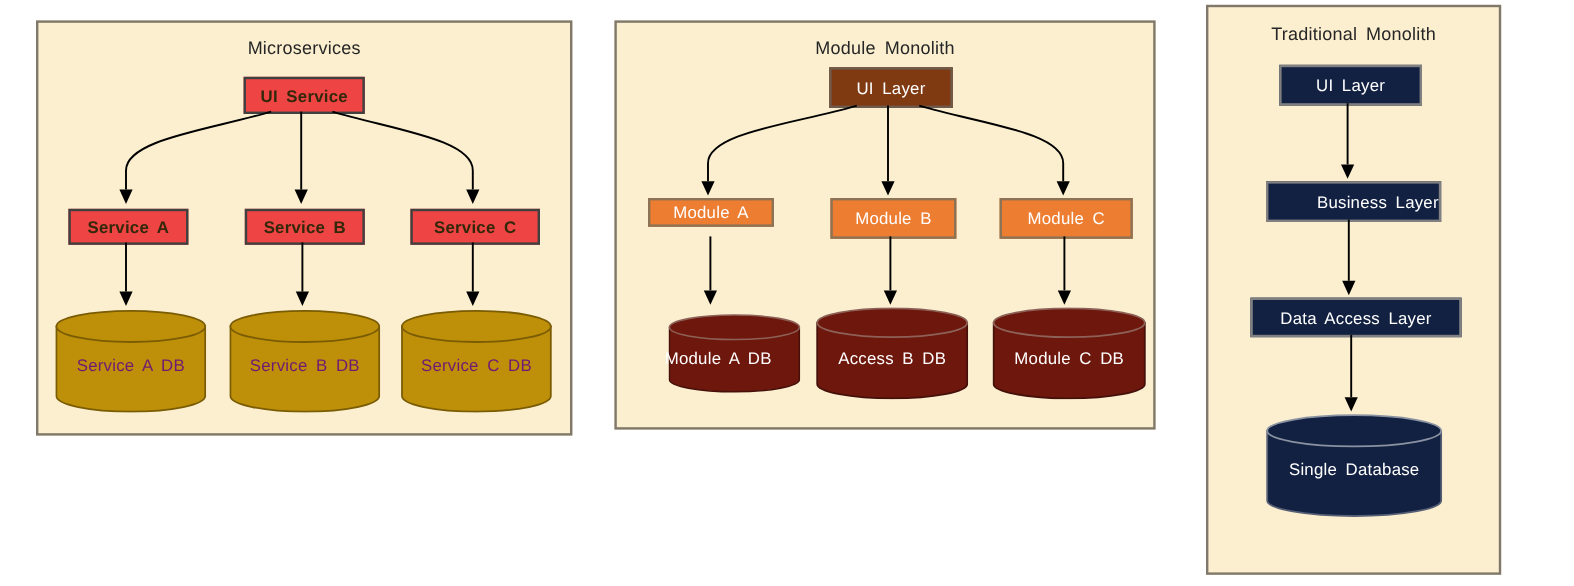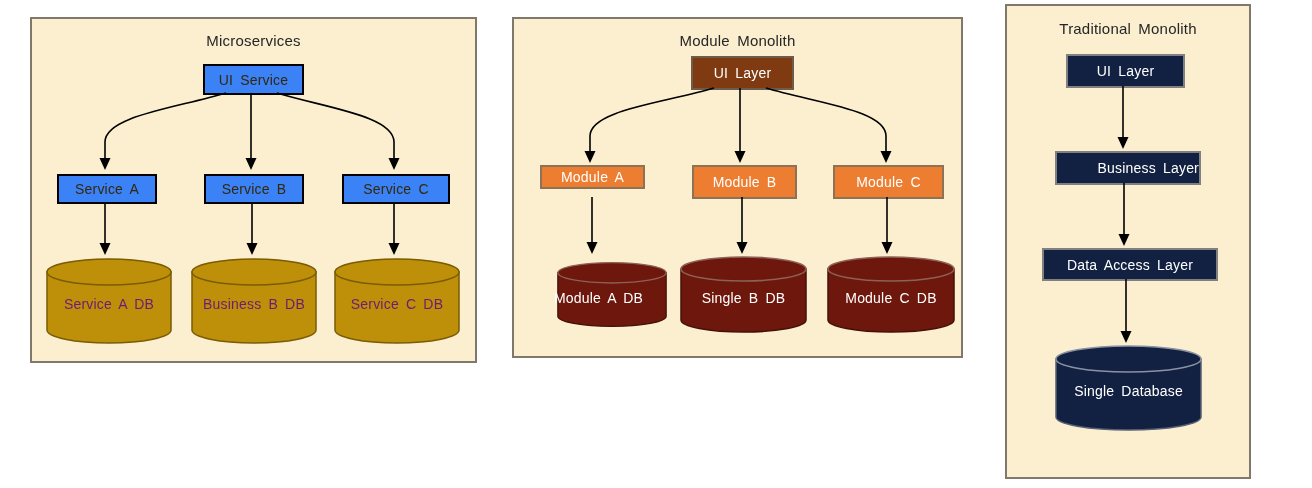--- a/index.html
+++ b/index.html
@@ -12,21 +12,21 @@
   }
   .panel-title{
     position:absolute;left:0;right:0;text-align:center;
     font-size:15px;color:#262626;word-spacing:3px;letter-spacing:.2px;
   }
   .node{
     position:absolute;display:flex;align-items:center;justify-content:center;
     box-sizing:border-box;font-size:14px;word-spacing:3px;letter-spacing:.2px;
     text-align:center;white-space:nowrap;
   }
-  .gold{background:#3b82f6;border:2px solid #000000;color:#33280a;}
+  .gold{background:#ef4444;border:2px solid #404040;color:#33280a;font-weight:bold;}
   .orange{background:#ED7D31;border:2px solid #8C7355;color:#ffffff;}
   .brown{background:#7F3A12;border:2px solid #6E5B4B;color:#ffffff;}
   .navy{background:#122142;border:2px solid #808080;color:#ffffff;}
   .cyl{position:absolute;}
   .cyl svg{display:block;width:100%;height:100%;}
   .cyl .cyl-label{
     position:absolute;left:0;right:0;top:54%;transform:translateY(-50%);
     text-align:center;font-size:14px;word-spacing:3px;letter-spacing:.2px;white-space:nowrap;
   }
   .cyl-gold path{fill:#BE8F08;stroke:#7a5c04;stroke-width:1.5;}
@@ -64,21 +64,21 @@
         <path d="M1,14 L1,72 A62,13 0 0 0 125,72 L125,14 Z"></path>
         <ellipse cx="63" cy="14" rx="62" ry="13"></ellipse>
       </svg>
       <span class="cyl-label">Service A DB</span>
     </div>
     <div class="cyl cyl-gold" style="left:159px;top:239px;width:126px;height:86px;">
       <svg viewBox="0 0 126 86">
         <path d="M1,14 L1,72 A62,13 0 0 0 125,72 L125,14 Z"></path>
         <ellipse cx="63" cy="14" rx="62" ry="13"></ellipse>
       </svg>
-      <span class="cyl-label">Business B DB</span>
+      <span class="cyl-label">Service B DB</span>
     </div>
     <div class="cyl cyl-gold" style="left:302px;top:239px;width:126px;height:86px;">
       <svg viewBox="0 0 126 86">
         <path d="M1,14 L1,72 A62,13 0 0 0 125,72 L125,14 Z"></path>
         <ellipse cx="63" cy="14" rx="62" ry="13"></ellipse>
       </svg>
       <span class="cyl-label">Service C DB</span>
     </div>
   </div>
 
@@ -101,21 +101,21 @@
         <path d="M1,13 L1,64 A63.5,12 0 0 0 128,64 L128,13 Z"></path>
         <ellipse cx="64.5" cy="13" rx="63.5" ry="12"></ellipse>
       </svg>
       <span class="cyl-label">Module A DB</span>
     </div>
     <div class="cyl cyl-maroon" style="left:166px;top:237px;width:127px;height:77px;">
       <svg viewBox="0 0 127 77">
         <path d="M1,13 L1,64 A62.5,12 0 0 0 126,64 L126,13 Z"></path>
         <ellipse cx="63.5" cy="13" rx="62.5" ry="12"></ellipse>
       </svg>
-      <span class="cyl-label">Single B DB</span>
+      <span class="cyl-label">Access B DB</span>
     </div>
     <div class="cyl cyl-maroon" style="left:313px;top:237px;width:128px;height:77px;">
       <svg viewBox="0 0 128 77">
         <path d="M1,13 L1,64 A63,12 0 0 0 127,64 L127,13 Z"></path>
         <ellipse cx="64" cy="13" rx="63" ry="12"></ellipse>
       </svg>
       <span class="cyl-label">Module C DB</span>
     </div>
   </div>
 

